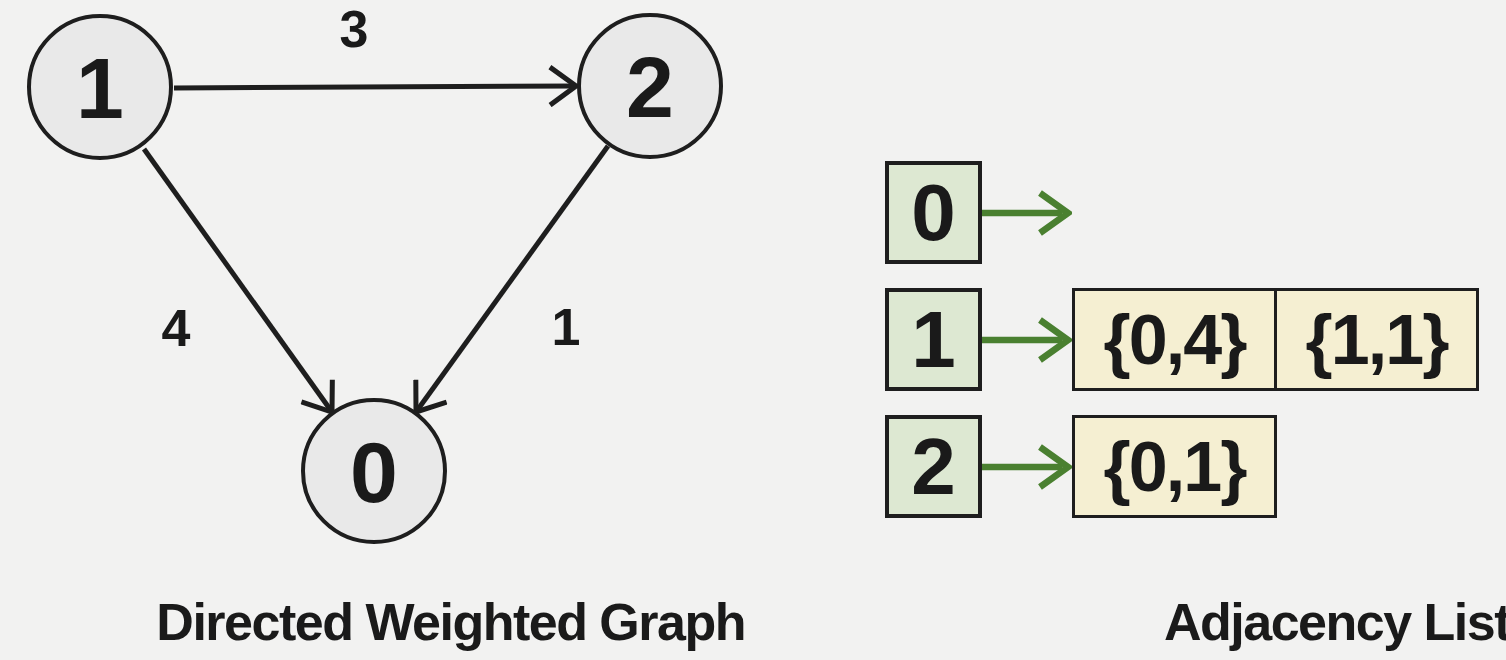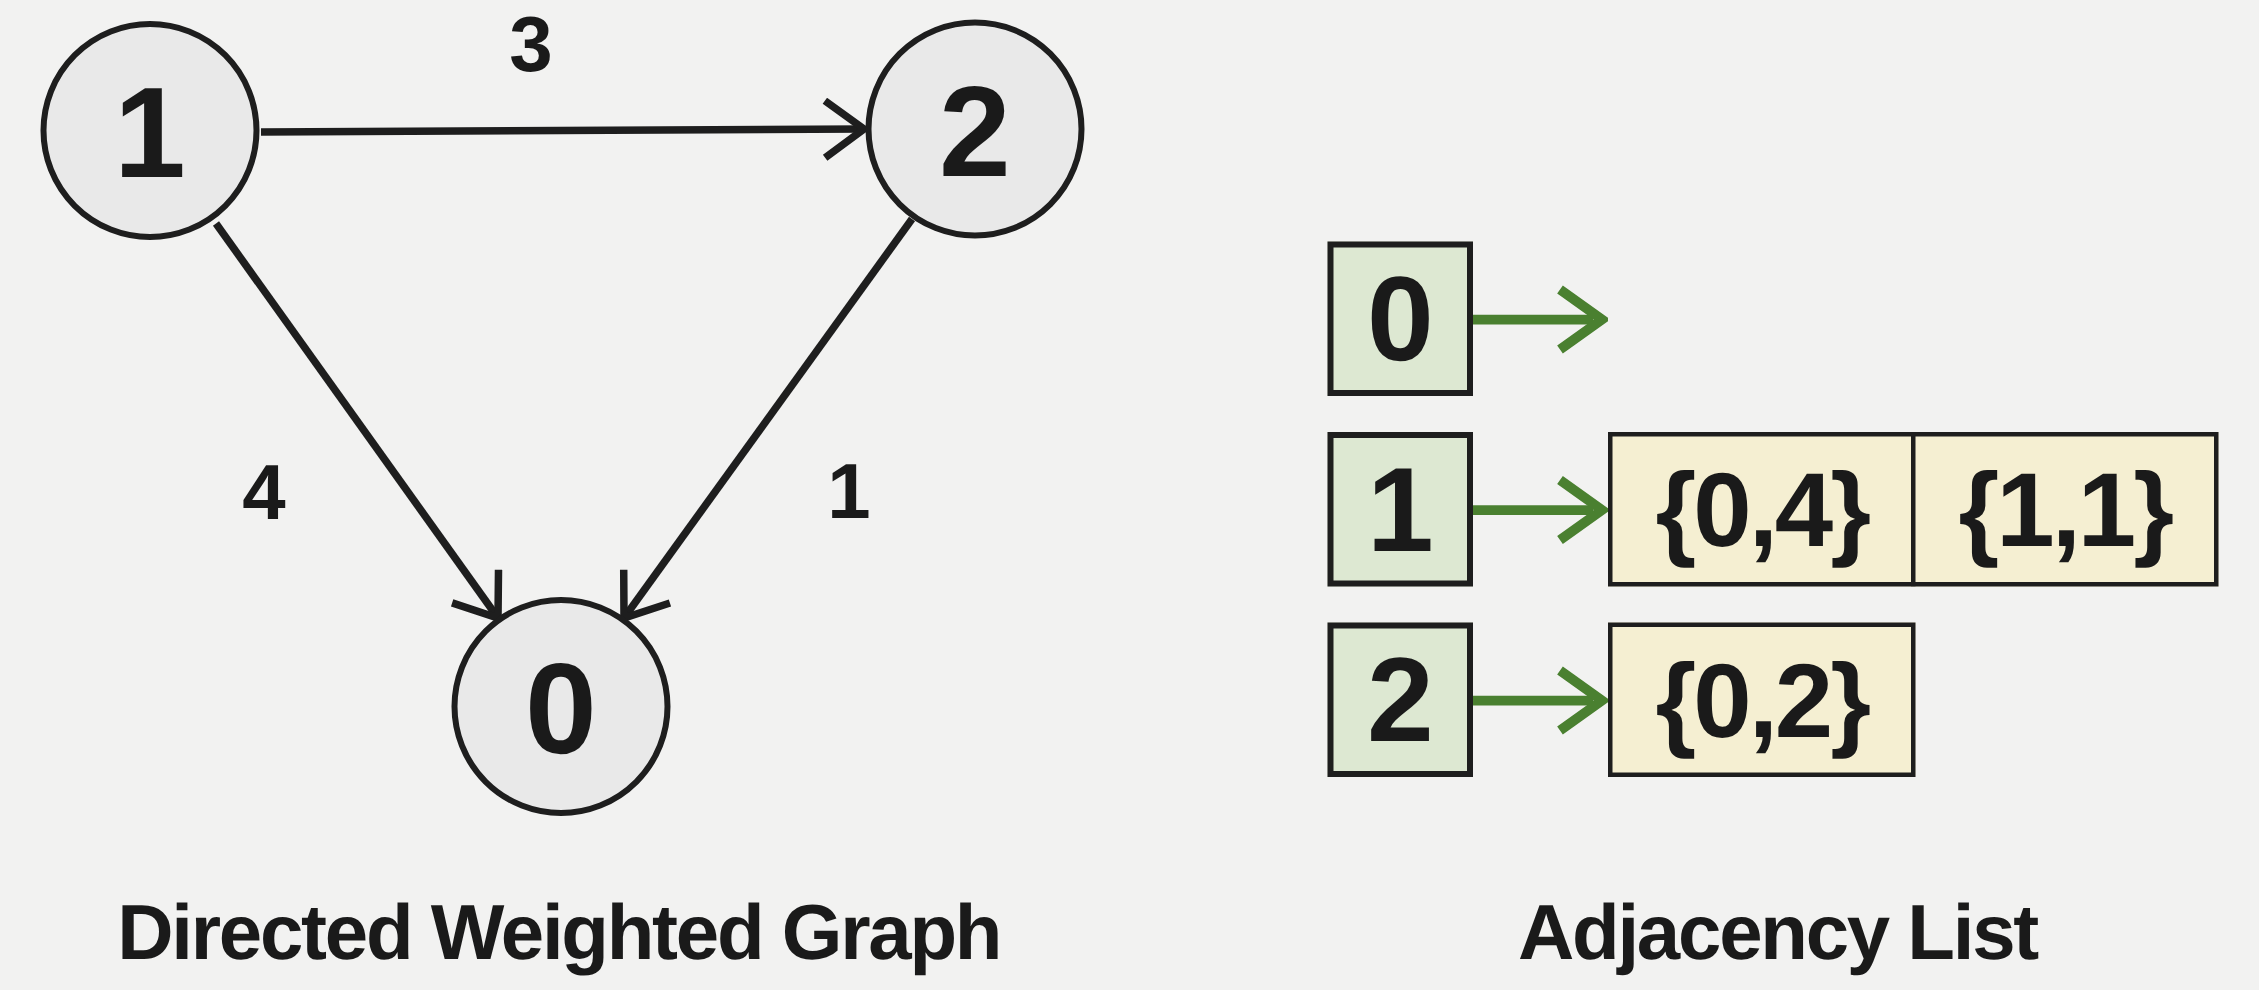--- a/index.html
+++ b/index.html
@@ -24,21 +24,21 @@
     text-anchor:middle;
   }
   .edge-weight{
     font-size:52px;font-weight:bold;fill:var(--text,#1a1a1a);
     text-anchor:middle;
   }
   .caption{
     position:absolute;top:592px;
     font-size:52px;font-weight:bold;letter-spacing:-1.5px;
     color:var(--text,#1a1a1a);
-    text-align:center;white-space:nowrap;
+    text-align:right;white-space:nowrap;
   }
   .caption-left{left:0;width:745px;}
   .caption-right{left:860px;width:650px;}
   
   .adjacency-panel{position:absolute;left:885px;top:161px;}
   .adj-row{display:flex;align-items:center;height:103px;}
   .adj-row + .adj-row{margin-top:24px;}
   .node-box{
     box-sizing:border-box;
     width:97px;height:103px;
@@ -115,20 +115,20 @@
       <div class="item-box">{0,4}</div>
       <div class="item-box">{1,1}</div>
     </div>
 
     <div class="adj-row">
       <div class="node-box">2</div>
       <svg class="ptr" width="90" height="52" viewBox="0 0 90 52">
         <line x1="0" y1="26" x2="80" y2="26"></line>
         <path d="M 58 6 L 86 26 L 58 46"></path>
       </svg>
-      <div class="item-box">{0,2}</div>
+      <div class="item-box">{0,1}</div>
     </div>
 
   </div>
 
   <div class="caption caption-right">Adjacency List</div>
 
 </div>
 
 </body></html>

